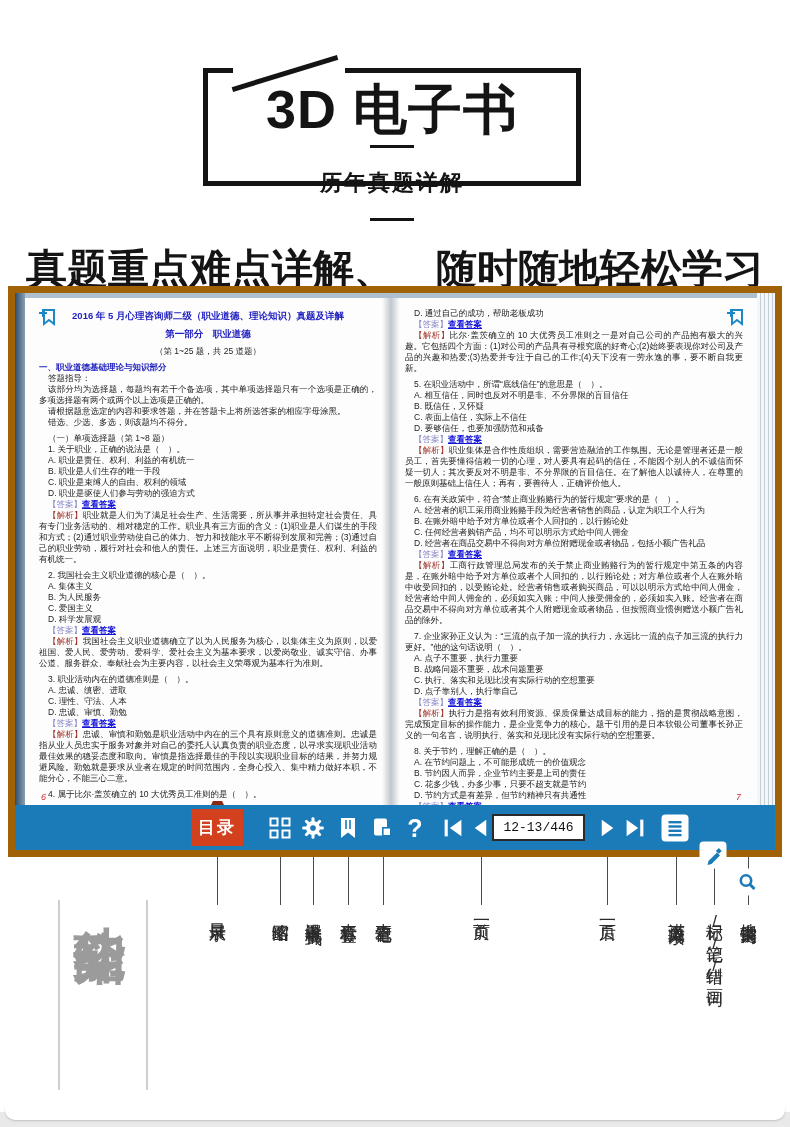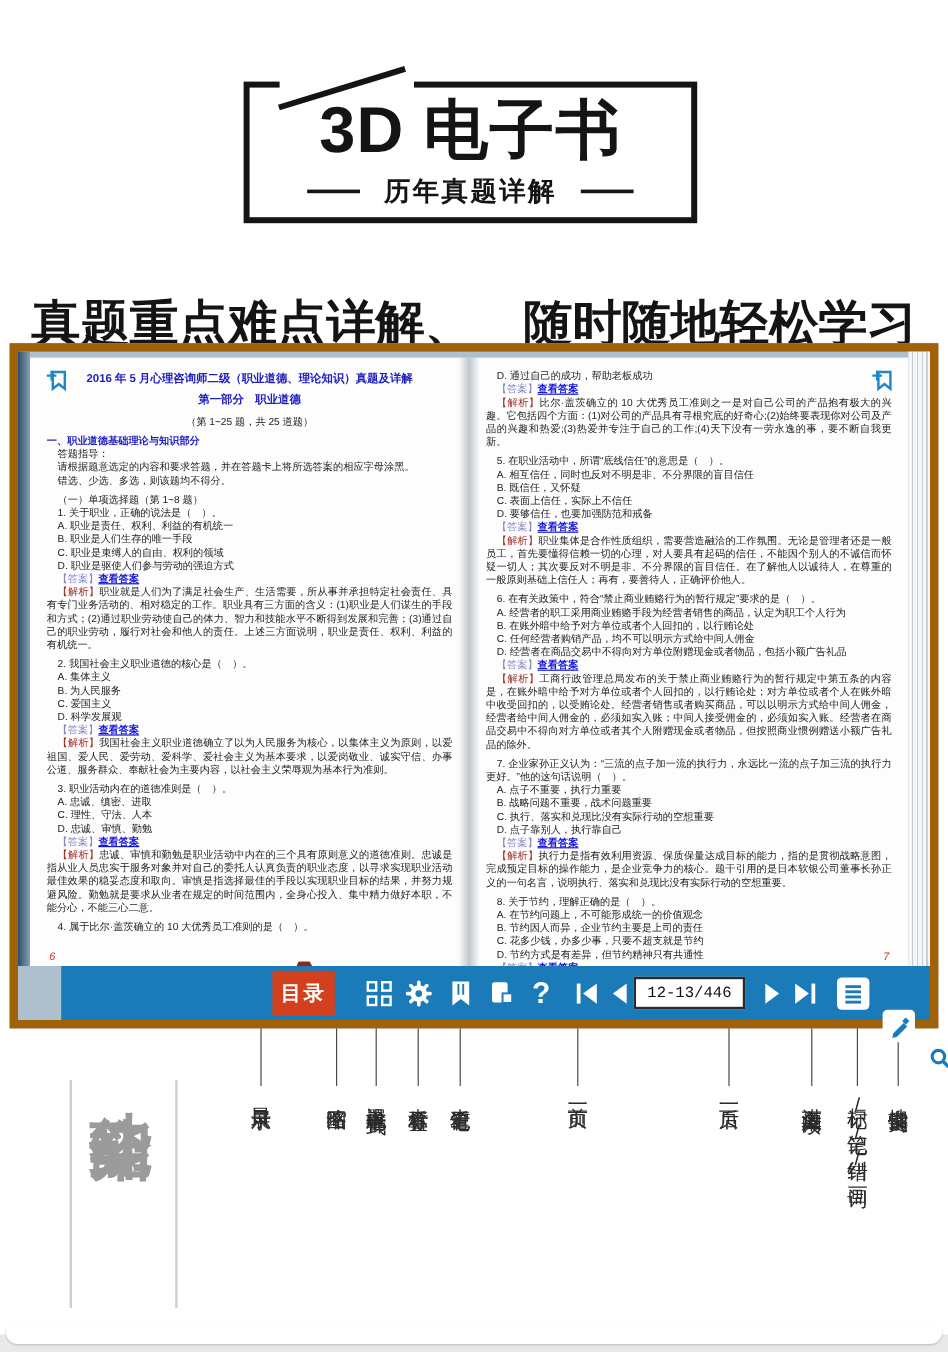--- a/index.html
+++ b/index.html
@@ -8,21 +8,21 @@
     font-family:"Liberation Sans", sans-serif;overflow:hidden;
   }
   
   .logo-box{position:absolute;left:203px;top:68px;width:378px;height:118px;
     border:5px solid #141414;box-sizing:border-box;background:#fff;}
   .logo-gap{position:absolute;top:-7px;left:25px;width:112px;height:9px;background:#fff;}
   .logo-line{position:absolute;top:-2px;left:22px;width:110px;height:5px;background:#141414;
     transform:rotate(-17deg);}
   .logo-title{text-align:center;font-size:54px;font-weight:bold;color:#141414;
     margin-top:8px;letter-spacing:1px;line-height:1.05;}
-  .logo-sub-row{display:flex;align-items:center;justify-content:center;gap:20px;margin-top:7px;}
+  .logo-sub-row{display:flex;align-items:center;justify-content:center;gap:20px;margin-top:7px;flex-direction:column;}
   .logo-dash{width:44px;height:3px;background:#141414;}
   .logo-sub{font-size:22px;font-weight:bold;color:#141414;letter-spacing:2px;}
   
   .headline{position:absolute;left:0;top:203px;width:100%;text-align:center;
     font-size:41px;font-weight:bold;color:#141414;margin-top:39px;}
   
   .reader{position:absolute;left:8px;top:286px;width:774px;height:571px;
     border:7px solid #a16207;box-sizing:border-box;background:#aebfce;}
   .edge-left{position:absolute;left:0;top:0;bottom:45px;width:10px;
     background:linear-gradient(to right,#2c4d6b,#8ba0b2);}
@@ -41,21 +41,21 @@
   .h{color:#2020c0;font-weight:bold;text-indent:0;}
   .sp{height:5px;}
   .ans .al{color:#8585c6;}
   .ans .lk{color:#1515d8;font-weight:bold;text-decoration:underline;cursor:pointer;}
   .x .xl{color:#a03028;}
   .pgnum{position:absolute;bottom:2px;font-size:9px;font-style:italic;color:#d03030;}
   .pgnum.l{left:16px;} .pgnum.r{right:16px;}
   .bm{position:absolute;top:7px;z-index:4;cursor:pointer;}
   .bm.l{left:11px;} .bm.r{right:11px;}
   
-  .toolbar{position:absolute;left:0;right:0;bottom:0;height:45px;background:#1b7ab8;z-index:5;margin-left:36px;}
+  .toolbar{position:absolute;left:0;right:0;bottom:0;height:45px;background:#1b7ab8;z-index:5;}
   .toc-btn{position:absolute;left:176px;top:4px;width:52px;height:37px;background:#d2401e;
     color:#fff;font-size:17px;font-weight:bold;text-align:center;line-height:37px;
     letter-spacing:2px;cursor:pointer;}
   .toc-tab{position:absolute;left:196px;top:-4px;width:13px;height:4px;background:#8a2a10;
     clip-path:polygon(15% 0,85% 0,100% 100%,0 100%);}
   .tbi{position:absolute;top:50%;transform:translate(-50%,-50%);cursor:pointer;display:block;}
   .grid-icon{width:21px;height:21px;display:grid;grid-template-columns:1fr 1fr;gap:3px;}
   .grid-icon span{border:2.5px solid #fff;box-sizing:border-box;}
   .help{color:#fff;font-size:25px;font-weight:bold;font-family:"Liberation Sans",sans-serif;}
   .page-box{position:absolute;left:477px;top:9px;width:93px;height:27px;background:#fff;
@@ -106,20 +106,21 @@
       <path d="M3 8 h8 M7 4 v8" stroke="#1e88c7" stroke-width="2" fill="none"></path>
     </svg>
 
     <div class="page">
       <div>
           <div class="ln t1">2016 年 5 月心理咨询师二级（职业道德、理论知识）真题及详解</div>
           <div class="ln t2">第一部分　职业道德</div>
           <div class="ln ctr">（第 1~25 题，共 25 道题）</div>
           <div class="ln h">一、职业道德基础理论与知识部分</div>
           <div class="ln p">答题指导：</div>
+          <div class="ln p">该部分均为选择题，每题均有若干个备选项，其中单项选择题只有一个选项是正确的，多项选择题有两个或两个以上选项是正确的。</div>
           <div class="ln p">请根据题意选定的内容和要求答题，并在答题卡上将所选答案的相应字母涂黑。</div>
           <div class="ln p">错选、少选、多选，则该题均不得分。</div>
           <div class="ln sp"></div>
           <div class="ln p">（一）单项选择题（第 1~8 题）</div>
           <div class="ln p">1. 关于职业，正确的说法是（　）。</div>
           <div class="ln p">A. 职业是责任、权利、利益的有机统一</div>
           <div class="ln p">B. 职业是人们生存的唯一手段</div>
           <div class="ln p">C. 职业是束缚人的自由、权利的领域</div>
           <div class="ln p">D. 职业是驱使人们参与劳动的强迫方式</div>
           <div class="ln ans"><span class="al">【答案】</span><span class="lk">查看答案</span></div>

